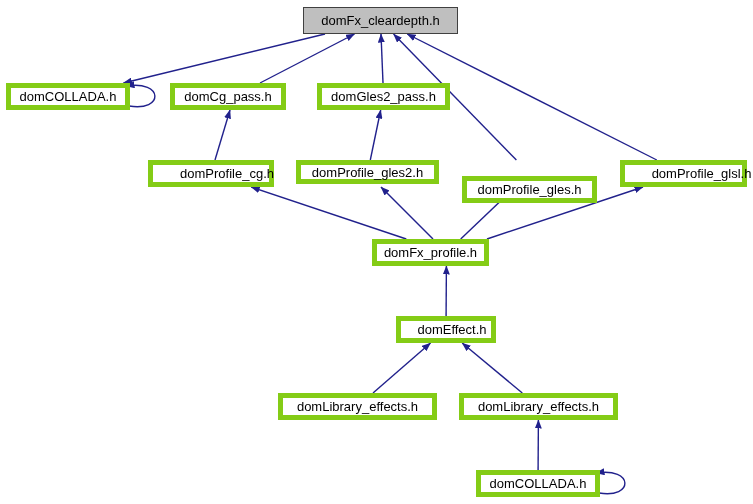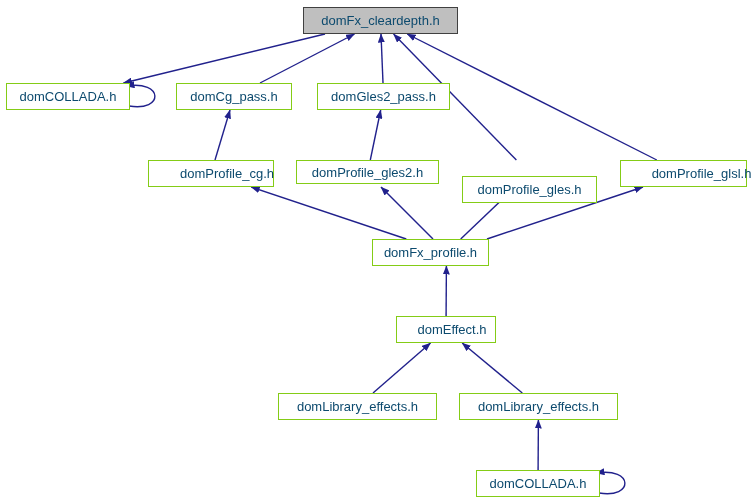--- a/index.html
+++ b/index.html
@@ -19,33 +19,33 @@
     position: absolute;
     left: 0;
     top: 0;
     width: 753px;
     height: 504px;
     pointer-events: none;
   }
   .node {
     position: absolute;
     box-sizing: border-box;
-    border: 1px solid #84cc16;
+    border: 5px solid #84cc16;
     background: #ffffff;
     display: flex;
     align-items: center;
     justify-content: center;
     white-space: nowrap;
     z-index: 5;
   }
   .node .node-label {
     font-family: "Liberation Sans", sans-serif;
     font-size: 13px;
     line-height: 1;
-    color: #0c4a6e;
+    color: #000000;
     letter-spacing: 0px;
   }
   .node.highlighted {
     background: #bfbfbf;
     border: 1px solid #404040;
   }
 </style>
 </head>
 <body>
 
@@ -79,21 +79,21 @@
       </g>
   </svg>
 
   <div id="nodes">
       <div class="node highlighted" style="left: 303px; top: 7px; width: 155px; height: 27px;">
         <span class="node-label">domFx_cleardepth.h</span>
       </div>
       <div class="node" style="left: 6px; top: 83px; width: 124px; height: 27px;">
         <span class="node-label">domCOLLADA.h</span>
       </div>
-      <div class="node" style="left: 176px; top: 83px; width: 116px; height: 27px;">
+      <div class="node" style="left: 170px; top: 83px; width: 116px; height: 27px;">
         <span class="node-label">domCg_pass.h</span>
       </div>
       <div class="node" style="left: 317px; top: 83px; width: 133px; height: 27px; text-align: right;">
         <span class="node-label">domGles2_pass.h</span>
       </div>
       <div class="node" style="left: 148px; top: 160px; width: 126px; height: 27px; padding-left: 32px;">
         <span class="node-label">domProfile_cg.h</span>
       </div>
       <div class="node" style="left: 296px; top: 160px; width: 143px; height: 24px;">
         <span class="node-label">domProfile_gles2.h</span>

